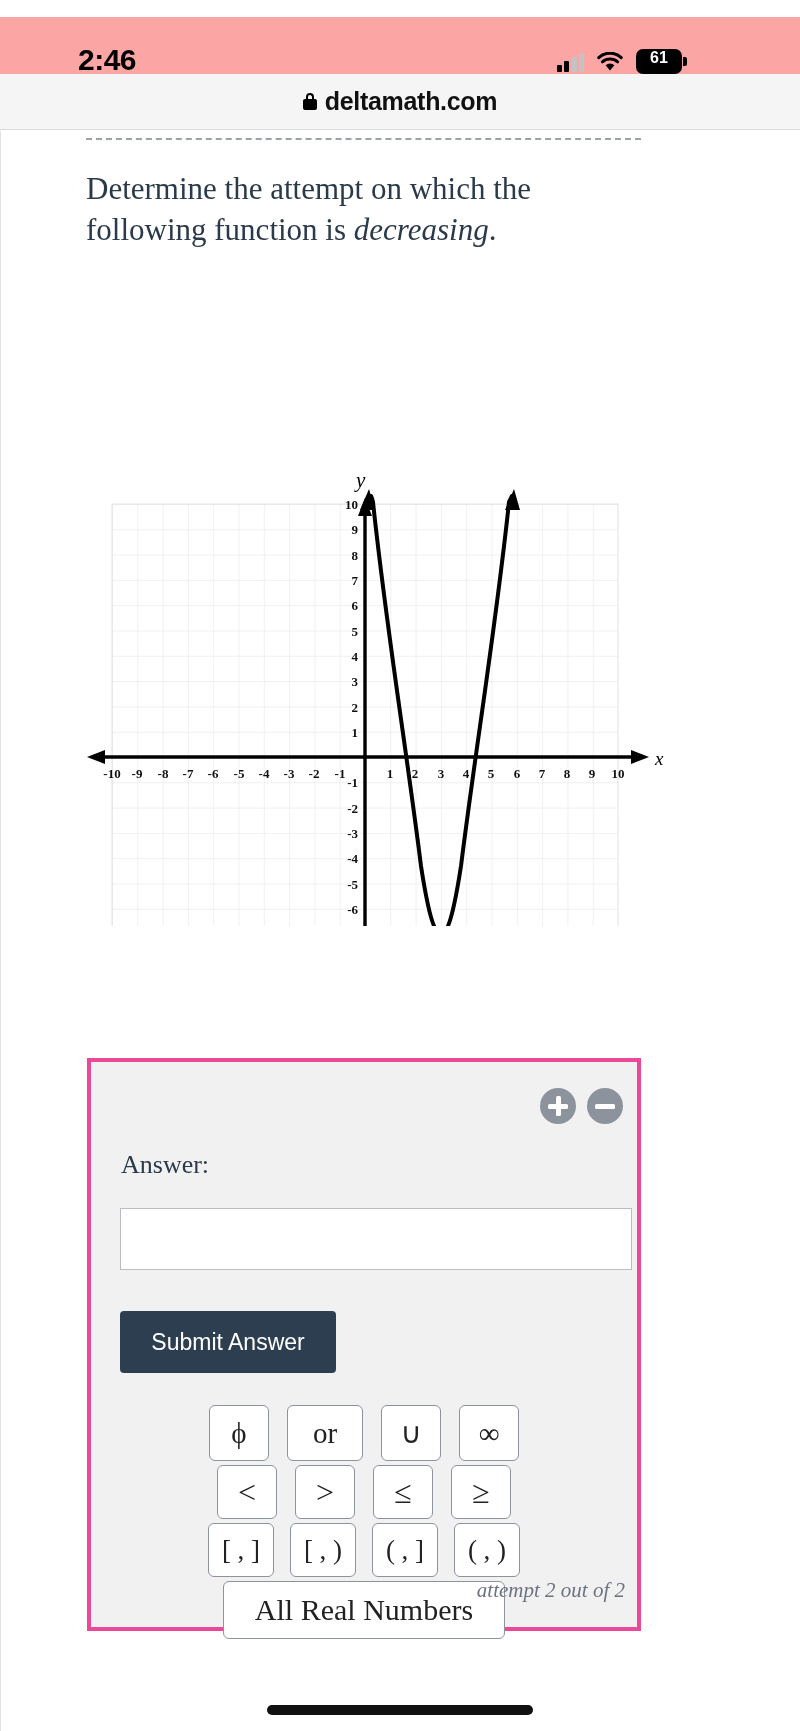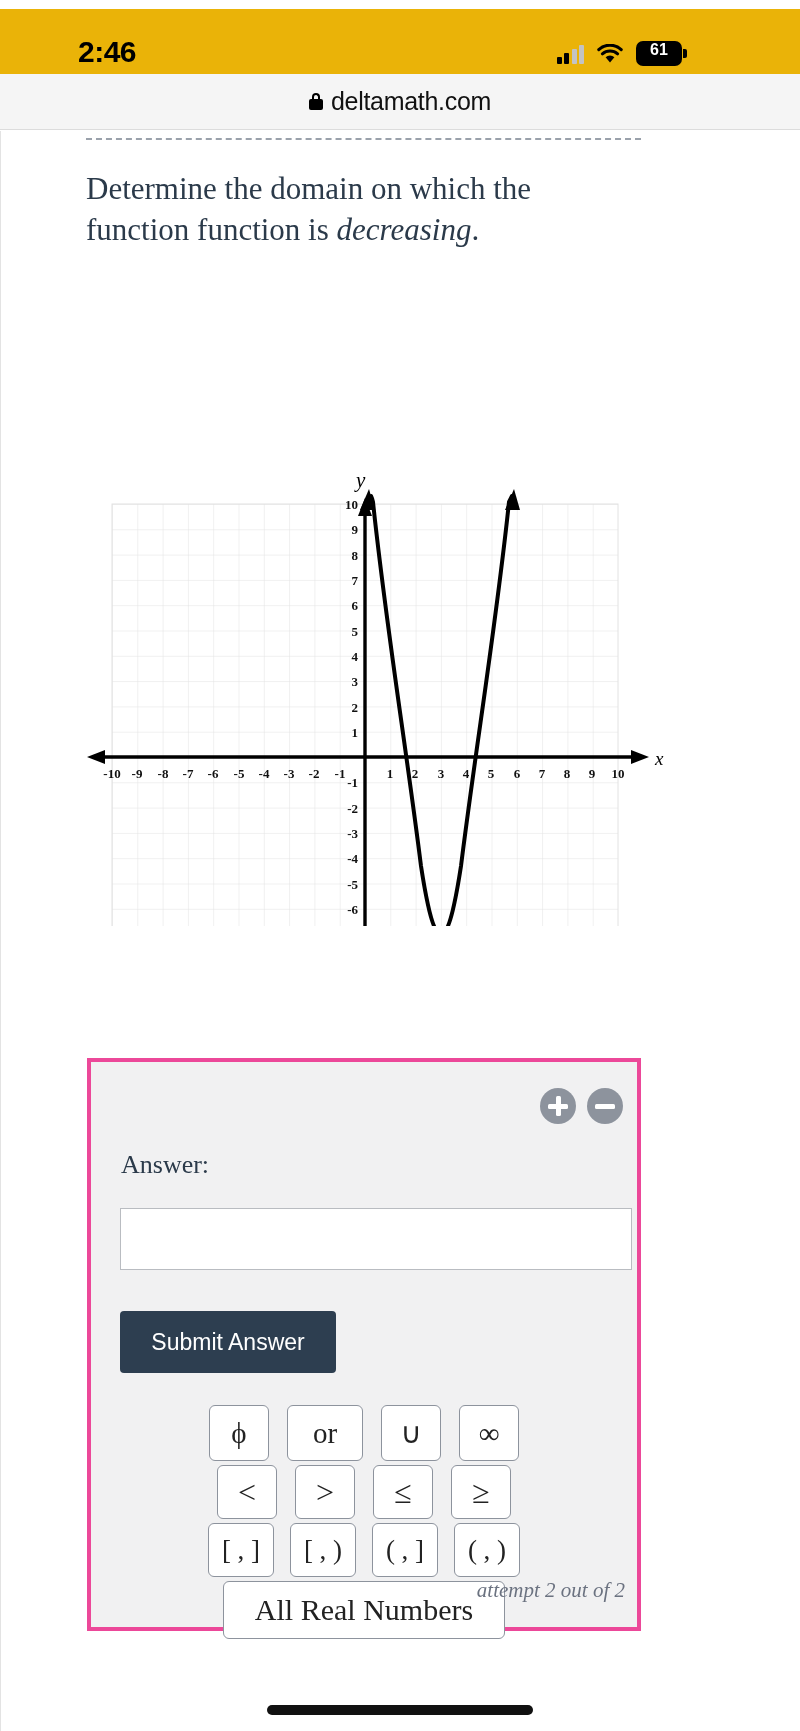--- a/index.html
+++ b/index.html
@@ -11,22 +11,22 @@
   }
   .phone {
     position: relative;
     width: 800px; height: 1731px;
     background: #ffffff;
     overflow: hidden;
   }
 
   
   .statusbar {
-    position: absolute; top: 9px; left: 0; right: 0; height: 74px;
-    background: #eab308;
+    position: absolute; top: 17px; left: 0; right: 0; height: 74px;
+    background: #fca5a5;
   }
   .clock {
     position: absolute; left: 78px; top: 26px;
     font-size: 30px; font-weight: bold; color: #000;
     letter-spacing: -0.5px;
   }
   .status-right {
     position: absolute; right: 118px; top: 32px;
     display: flex; align-items: center; gap: 13px;
   }
@@ -56,21 +56,21 @@
     background: #f5f5f5;
     display: flex; align-items: center; justify-content: center;
     border-bottom: 1px solid #dcdcdc;
   }
   .urlbar .lockwrap { display: flex; align-items: center; gap: 8px; }
   .lock-icon {
     width: 14px; height: 17px; position: relative; display: inline-block;
   }
   .lock-icon .body { position: absolute; bottom: 0; left: 0; width: 14px; height: 11px; background: #000; border-radius: 2px; }
   .lock-icon .shackle { position: absolute; top: 0; left: 3px; width: 8px; height: 8px; border: 2.2px solid #000; border-bottom: none; border-radius: 5px 5px 0 0; }
-  .url-text { font-size: 25px; font-weight: normal; color: #111; letter-spacing: -0.3px; }
+  .url-text { font-size: 25px; font-weight: bold; color: #111; letter-spacing: -0.3px; }
 
   
   .content {
     position: absolute; top: 131px; left: 0; right: 0; bottom: 0;
     background: #fff;
     border-left: 1px solid #e3e3e3;
   }
   .page-inner { position: relative; width: 100%; height: 100%; }
 
   .divider {
@@ -198,21 +198,21 @@
       <span class="url-text">deltamath.com</span>
     </div>
   </div>
 
   <div class="content">
     <div class="page-inner">
 
       <div class="divider"></div>
 
       <div class="question">
-        <span>Determine the domain on which the function function is </span><em>decreasing</em><span>.</span>
+        <span>Determine the attempt on which the following function is </span><em>decreasing</em><span>.</span>
       </div>
 
       <div class="graph-wrap">
         <svg class="graph-svg" width="724" height="600" viewBox="0 0 724 600">
           <defs>
             <pattern id="smallgrid" width="25.3" height="25.3" patternUnits="userSpaceOnUse" x="111" y="178">
               <path d="M 25.3 0 L 0 0 0 25.3" fill="none" stroke="#e2e2e2" stroke-width="1"></path>
             </pattern>
           </defs>
 

